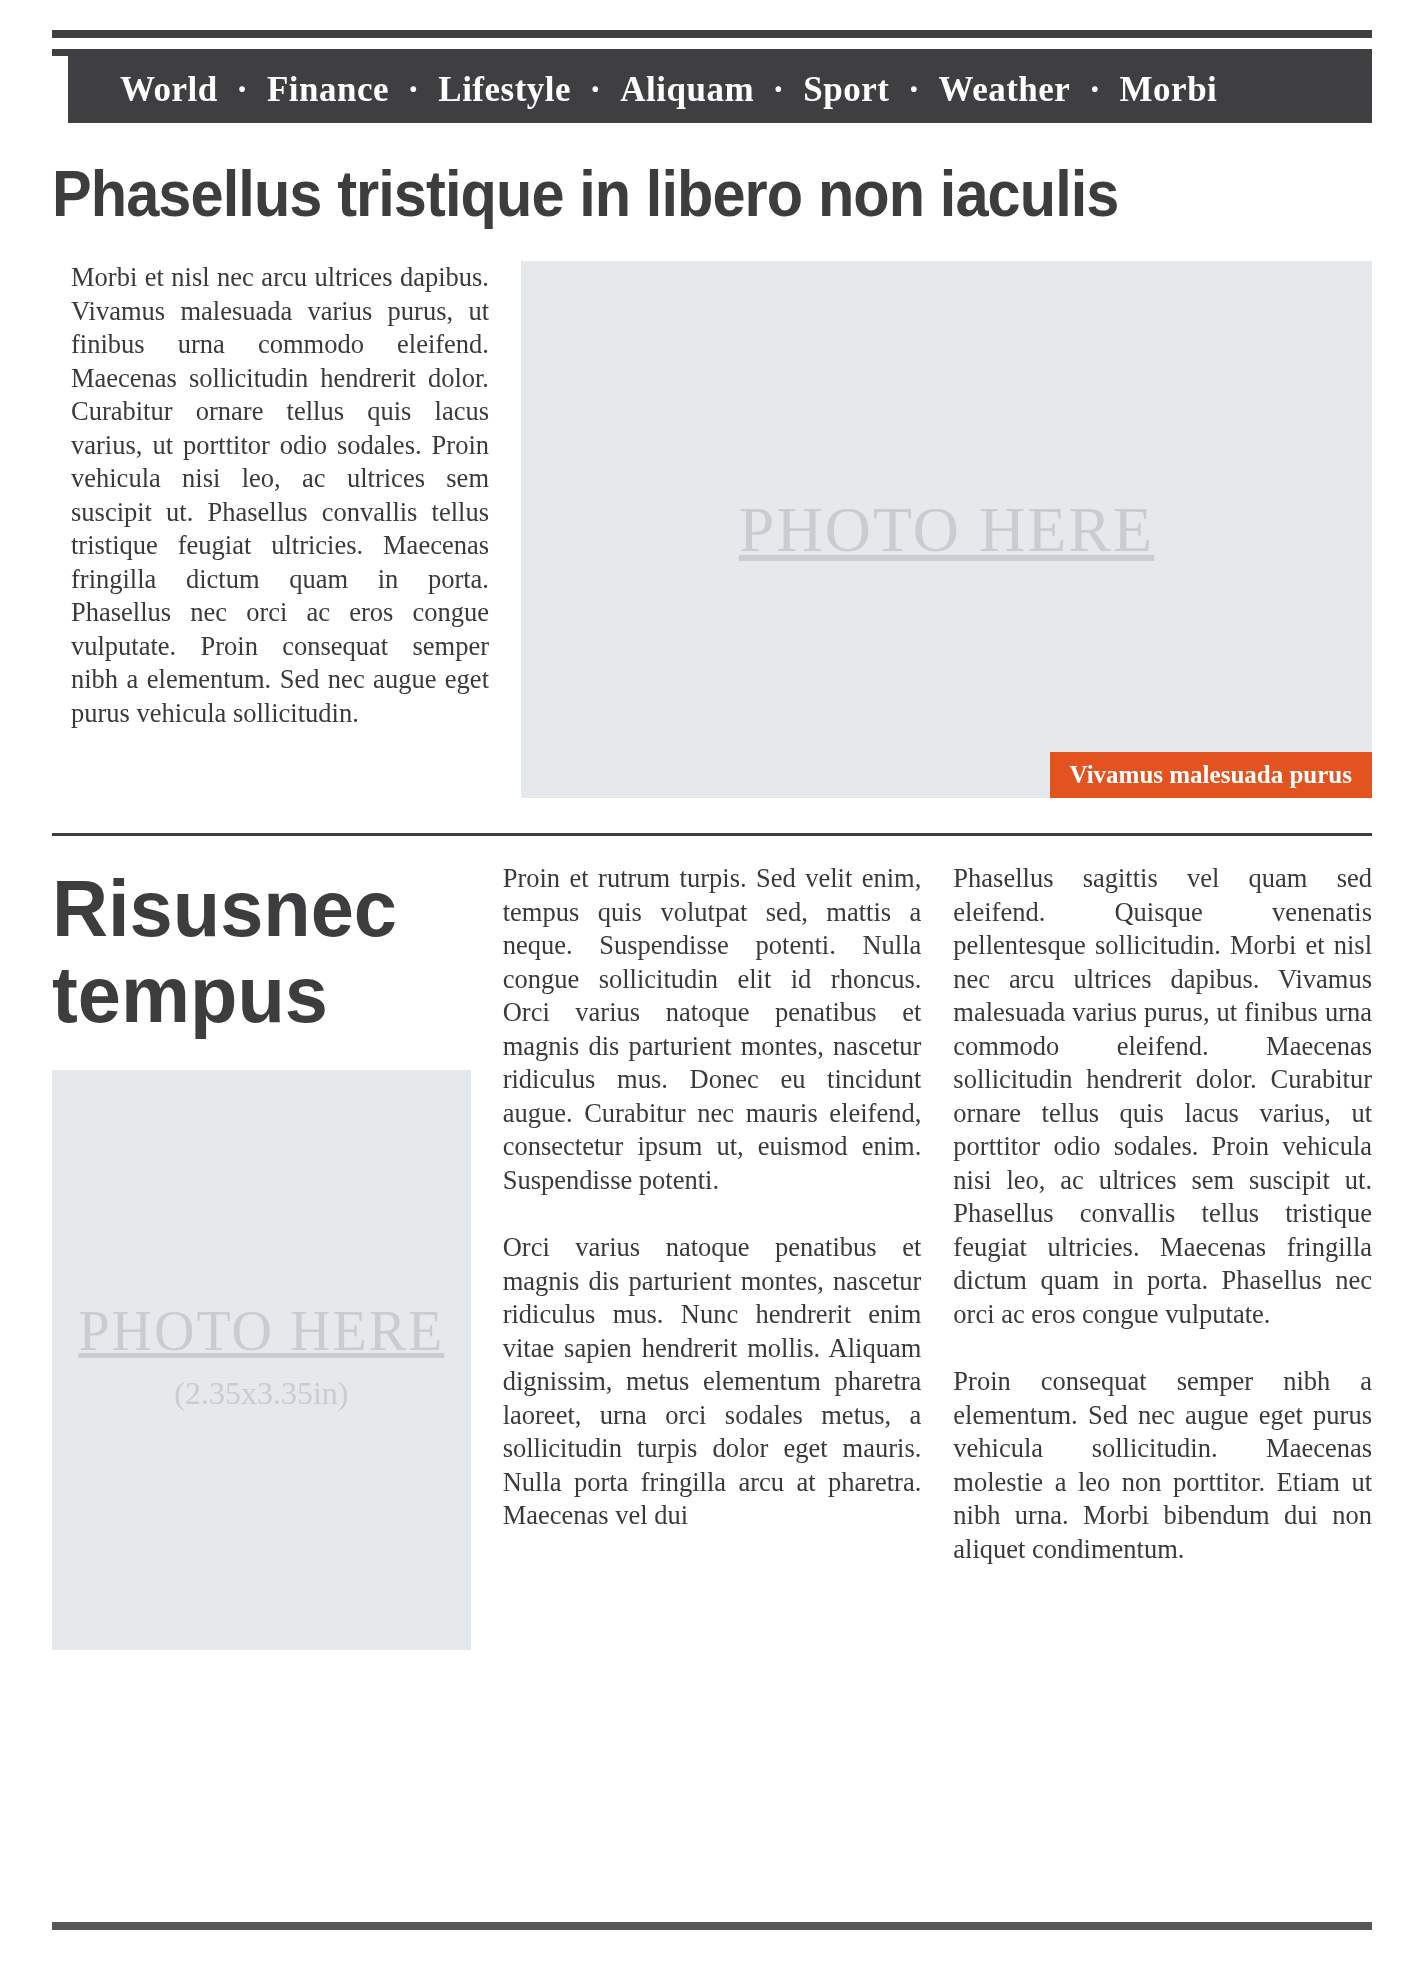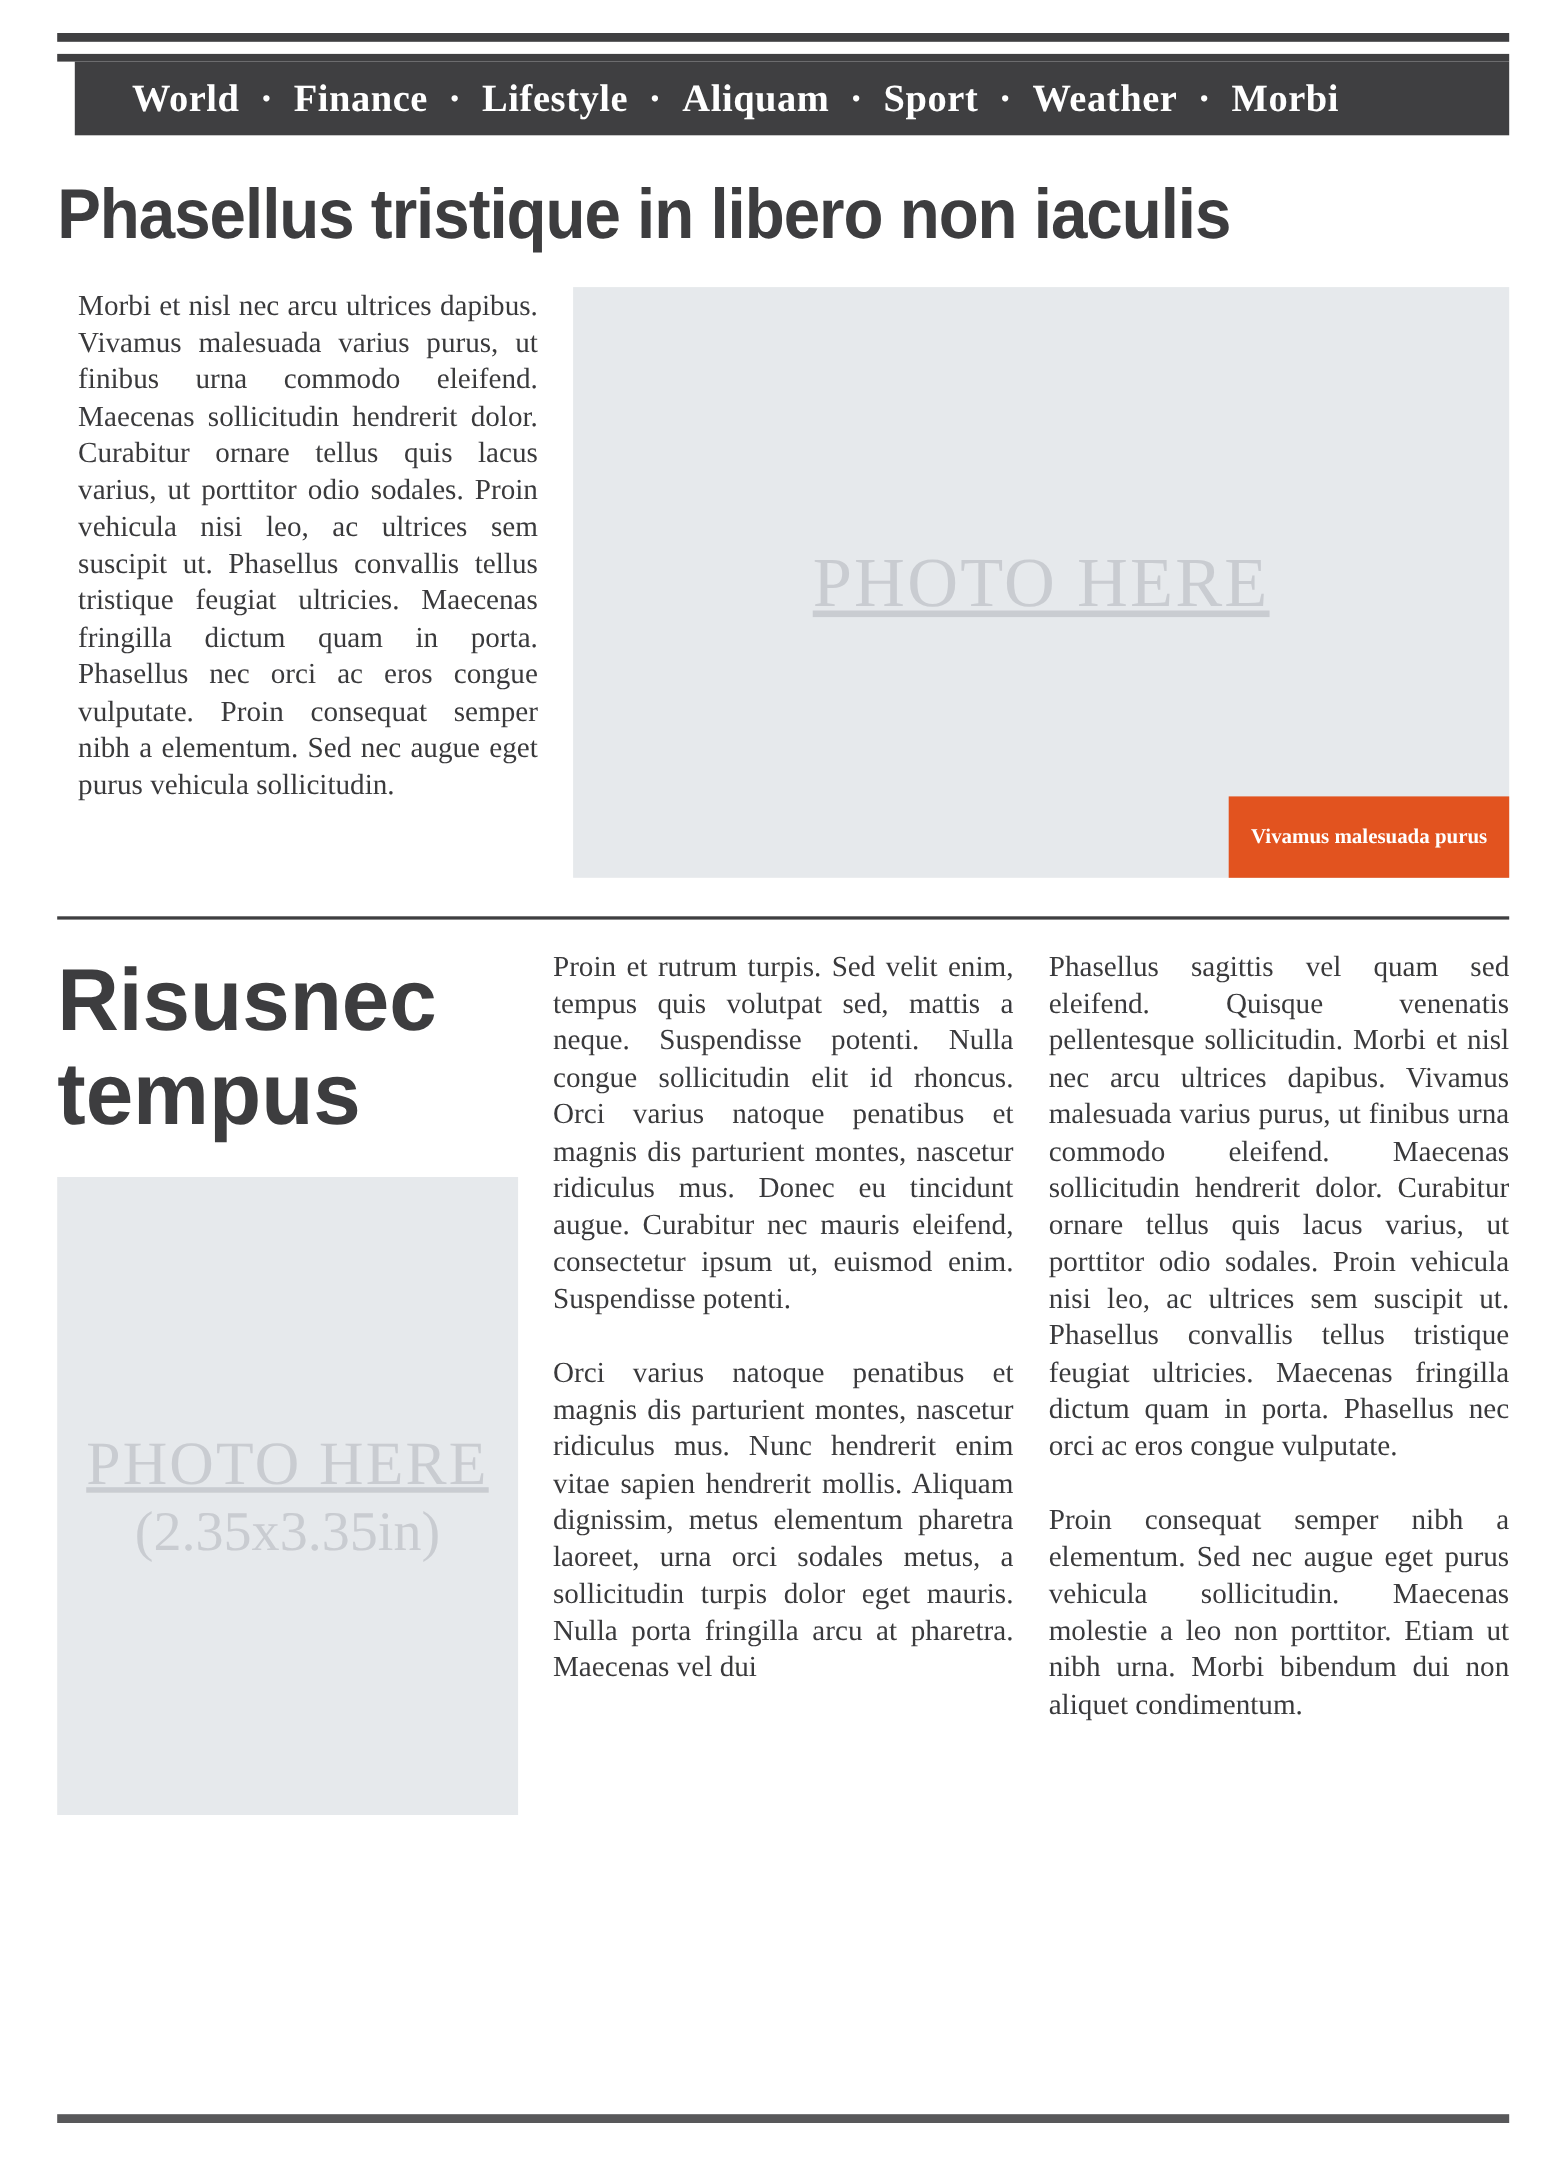--- a/index.html
+++ b/index.html
@@ -75,31 +75,31 @@
     letter-spacing:2px;
     text-decoration:underline;
   }
   .photo-large .photo-title{font-size:64px;line-height:74px;}
   .photo-small .photo-title{font-size:56px;line-height:66px;}
   .photo-size{
     font-family:"Liberation Serif", serif;
     color:#c9ccd1;
   }
   .photo-large .photo-size{font-size:52px;line-height:64px;}
-  .photo-small .photo-size{font-size:51px;line-height:58px;}
+  .photo-small .photo-size{font-size:32px;line-height:58px;}
   .caption{
     position:absolute;
     right:0;bottom:0;
     background:#e2531f;
     color:#ffffff;
     font-family:"Liberation Serif", serif;
     font-weight:bold;
     white-space:nowrap;
   }
-  .photo-large .caption{font-size:19px;padding:26px 20px;}
+  .photo-large .caption{font-size:25px;padding:9px 20px;}
   .divider{height:3px;background:#3f3f41;margin:35px 0 26px 0;}
   .section-2{display:flex;gap:32px;}
   .col{flex:1;min-width:0;}
   .headline-2{
     margin:4px 0 32px 0;
     font-family:"Liberation Sans", sans-serif;
     font-weight:bold;
     font-size:80px;
     line-height:86px;
     color:#3d3d3f;

